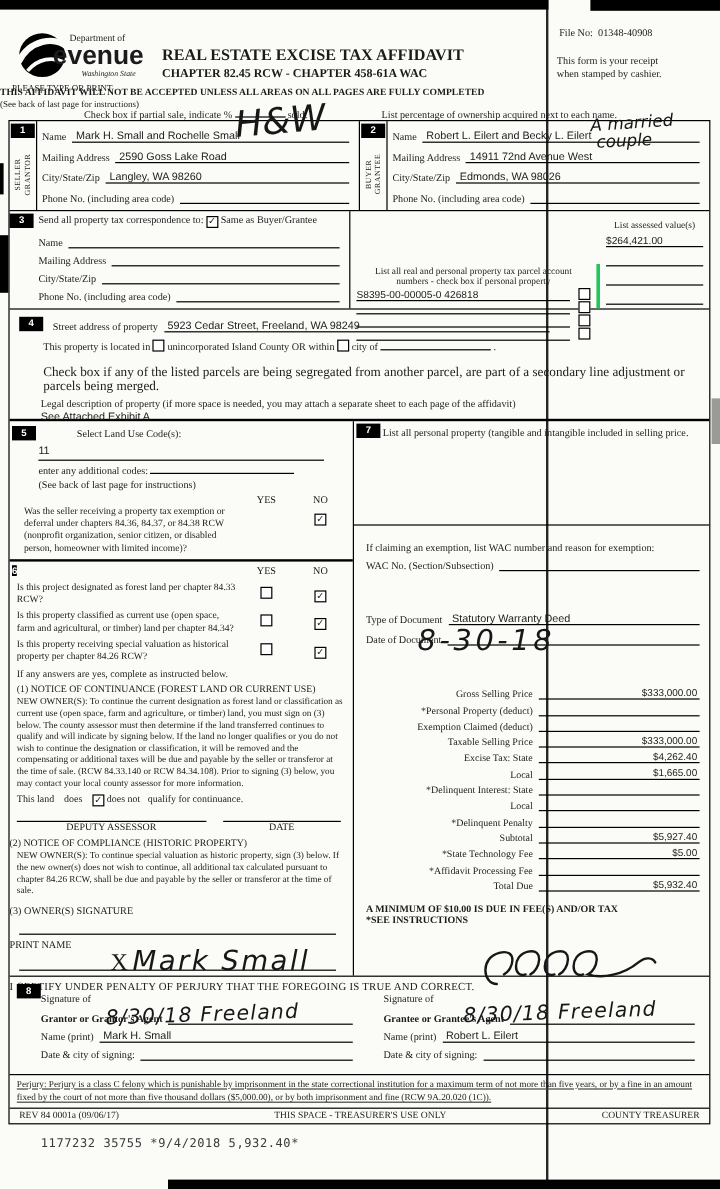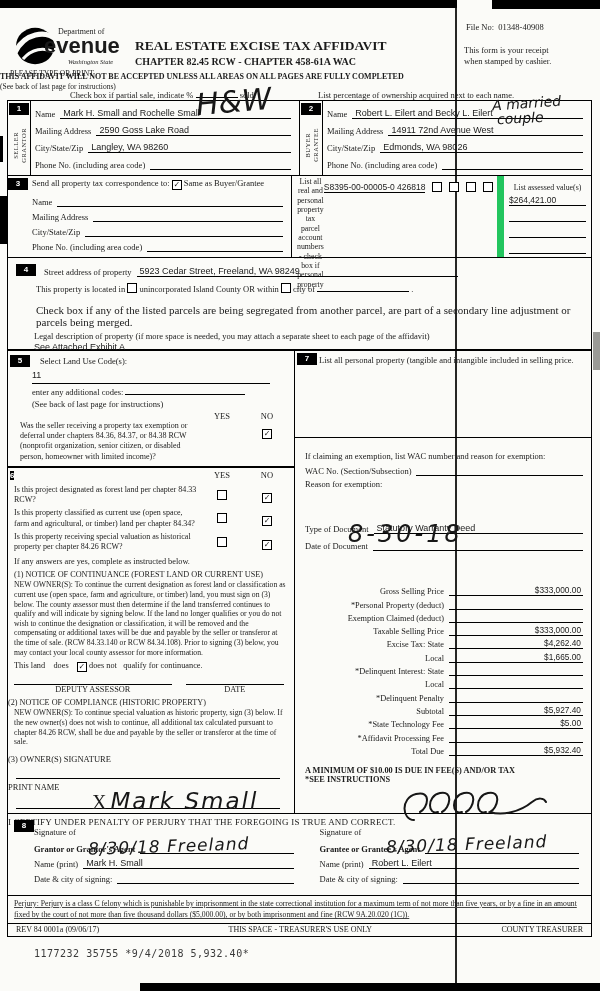--- a/index.html
+++ b/index.html
@@ -20,21 +20,21 @@
   .sidelab{flex:1;display:flex;justify-content:center;align-items:center;gap:1px;}
   .sidelab span{writing-mode:vertical-rl;transform:rotate(180deg);font-size:6.5px;letter-spacing:.5px;}
   .fields{flex:1;padding:1px 8px 0 4px;}
   .fld{display:flex;align-items:flex-end;height:17px;font-size:8.5px;}
   .lbl{white-space:nowrap;padding-right:5px;}
   .line{flex:1;border-bottom:1px solid #000;font-family:"Liberation Sans",sans-serif;font-size:9px;padding:0 0 0 3px;white-space:nowrap;overflow:visible;}
   .cb{display:inline-block;width:8px;height:8px;border:1px solid #000;font:8px "DejaVu Sans",sans-serif;line-height:8px;text-align:center;vertical-align:-1px;background:#fff;}
   
   .rowB{display:flex;height:81px;border-bottom:1px solid #000;font-size:8.5px;}
   .s3left{width:283px;border-right:1px solid #000;display:flex;}
-  .s3mid{width:195px;border-right:7px solid #22c55e;padding:1px 5px;display:flex;flex-direction:row;}
+  .s3mid{width:195px;border-right:3px solid #22c55e;padding:1px 5px;display:flex;flex-direction:column;margin-top:44px;}
   .s3right{flex:1;padding:1px 5px;display:flex;flex-direction:column;}
   .prow{display:flex;align-items:flex-end;height:16px;}
   .pline{flex:1;border-bottom:1px solid #000;font-family:"Liberation Sans",sans-serif;font-size:8.5px;white-space:nowrap;}
   .pcb{margin-left:7px;margin-bottom:1px;}
   .s3hdr{font-size:7.8px;text-align:center;line-height:1.2;}
   
   .rowC{height:88px;border-bottom:2px solid #000;padding:3px 8px 0 6px;font-size:8.5px;position:relative;}
   .c4line{display:flex;align-items:flex-end;height:17px;}
   
   .rowD{display:flex;min-height:443px;border-bottom:1.5px solid #000;}
@@ -259,21 +259,21 @@
       <div style="padding:3px 0 0 20px;font-size:8.5px;">Legal description of property (if more space is needed, you may attach a separate sheet to each page of the affidavit)</div>
       <div class="sans" style="padding:1px 0 0 20px;font-size:9px;">See Attached Exhibit A</div>
     </div>
 
     <div class="rowD">
       <div class="colL">
 
         <div class="s5">
           <div style="display:flex;align-items:center;height:15px;">
             <span class="badge" style="margin:0 10px 0 2px;">5</span>
-            <span style="font-size:8.5px;">Select Land Use Code(s):</span>
+            <span style="font-size:8.5px;margin-left:24px;">Select Land Use Code(s):</span>
           </div>
           <div class="s5in">
             <div class="sans" style="font-size:9px;border-bottom:1px solid #000;width:238px;margin:2px 0 0 18px;height:13px;">11</div>
             <div style="font-size:8.5px;margin:3px 0 0 18px;">
               <span>enter any additional codes:</span>
               <span class="ulin" style="width:120px;"></span>
             </div>
             <div style="font-size:8.5px;margin:2px 0 0 18px;">(See back of last page for instructions)</div>
             <div class="qhead" style="margin-top:2px;">
               <span class="qtext"></span>
@@ -339,21 +339,20 @@
             <div class="badge">7</div>
           </div>
           <div style="font-size:8.5px;padding:4px 10px 0 0;line-height:1.3;">List all personal property (tangible and intangible included in selling price.</div>
         </div>
         <div class="s7body">
           <div style="padding-top:10px;">If claiming an exemption, list WAC number and reason for exemption:</div>
           <div class="fld" style="height:15px;">
               <span class="lbl">WAC No. (Section/Subsection)</span>
               <span class="line"></span>
             </div>
-          <div style="padding-top:3px;">Reason for exemption:</div>
           <div style="height:30px;"></div>
           <div class="fld" style="height:15px;align-items:flex-end;">
               <span class="lbl">Type of Document</span>
               <span class="line"><span>Statutory Warranty Deed</span></span>
             </div>
           <div class="fld" style="height:17px;">
               <span class="lbl">Date of Document</span>
               <span class="line"></span>
             </div>
           <div style="height:32px;"></div>

